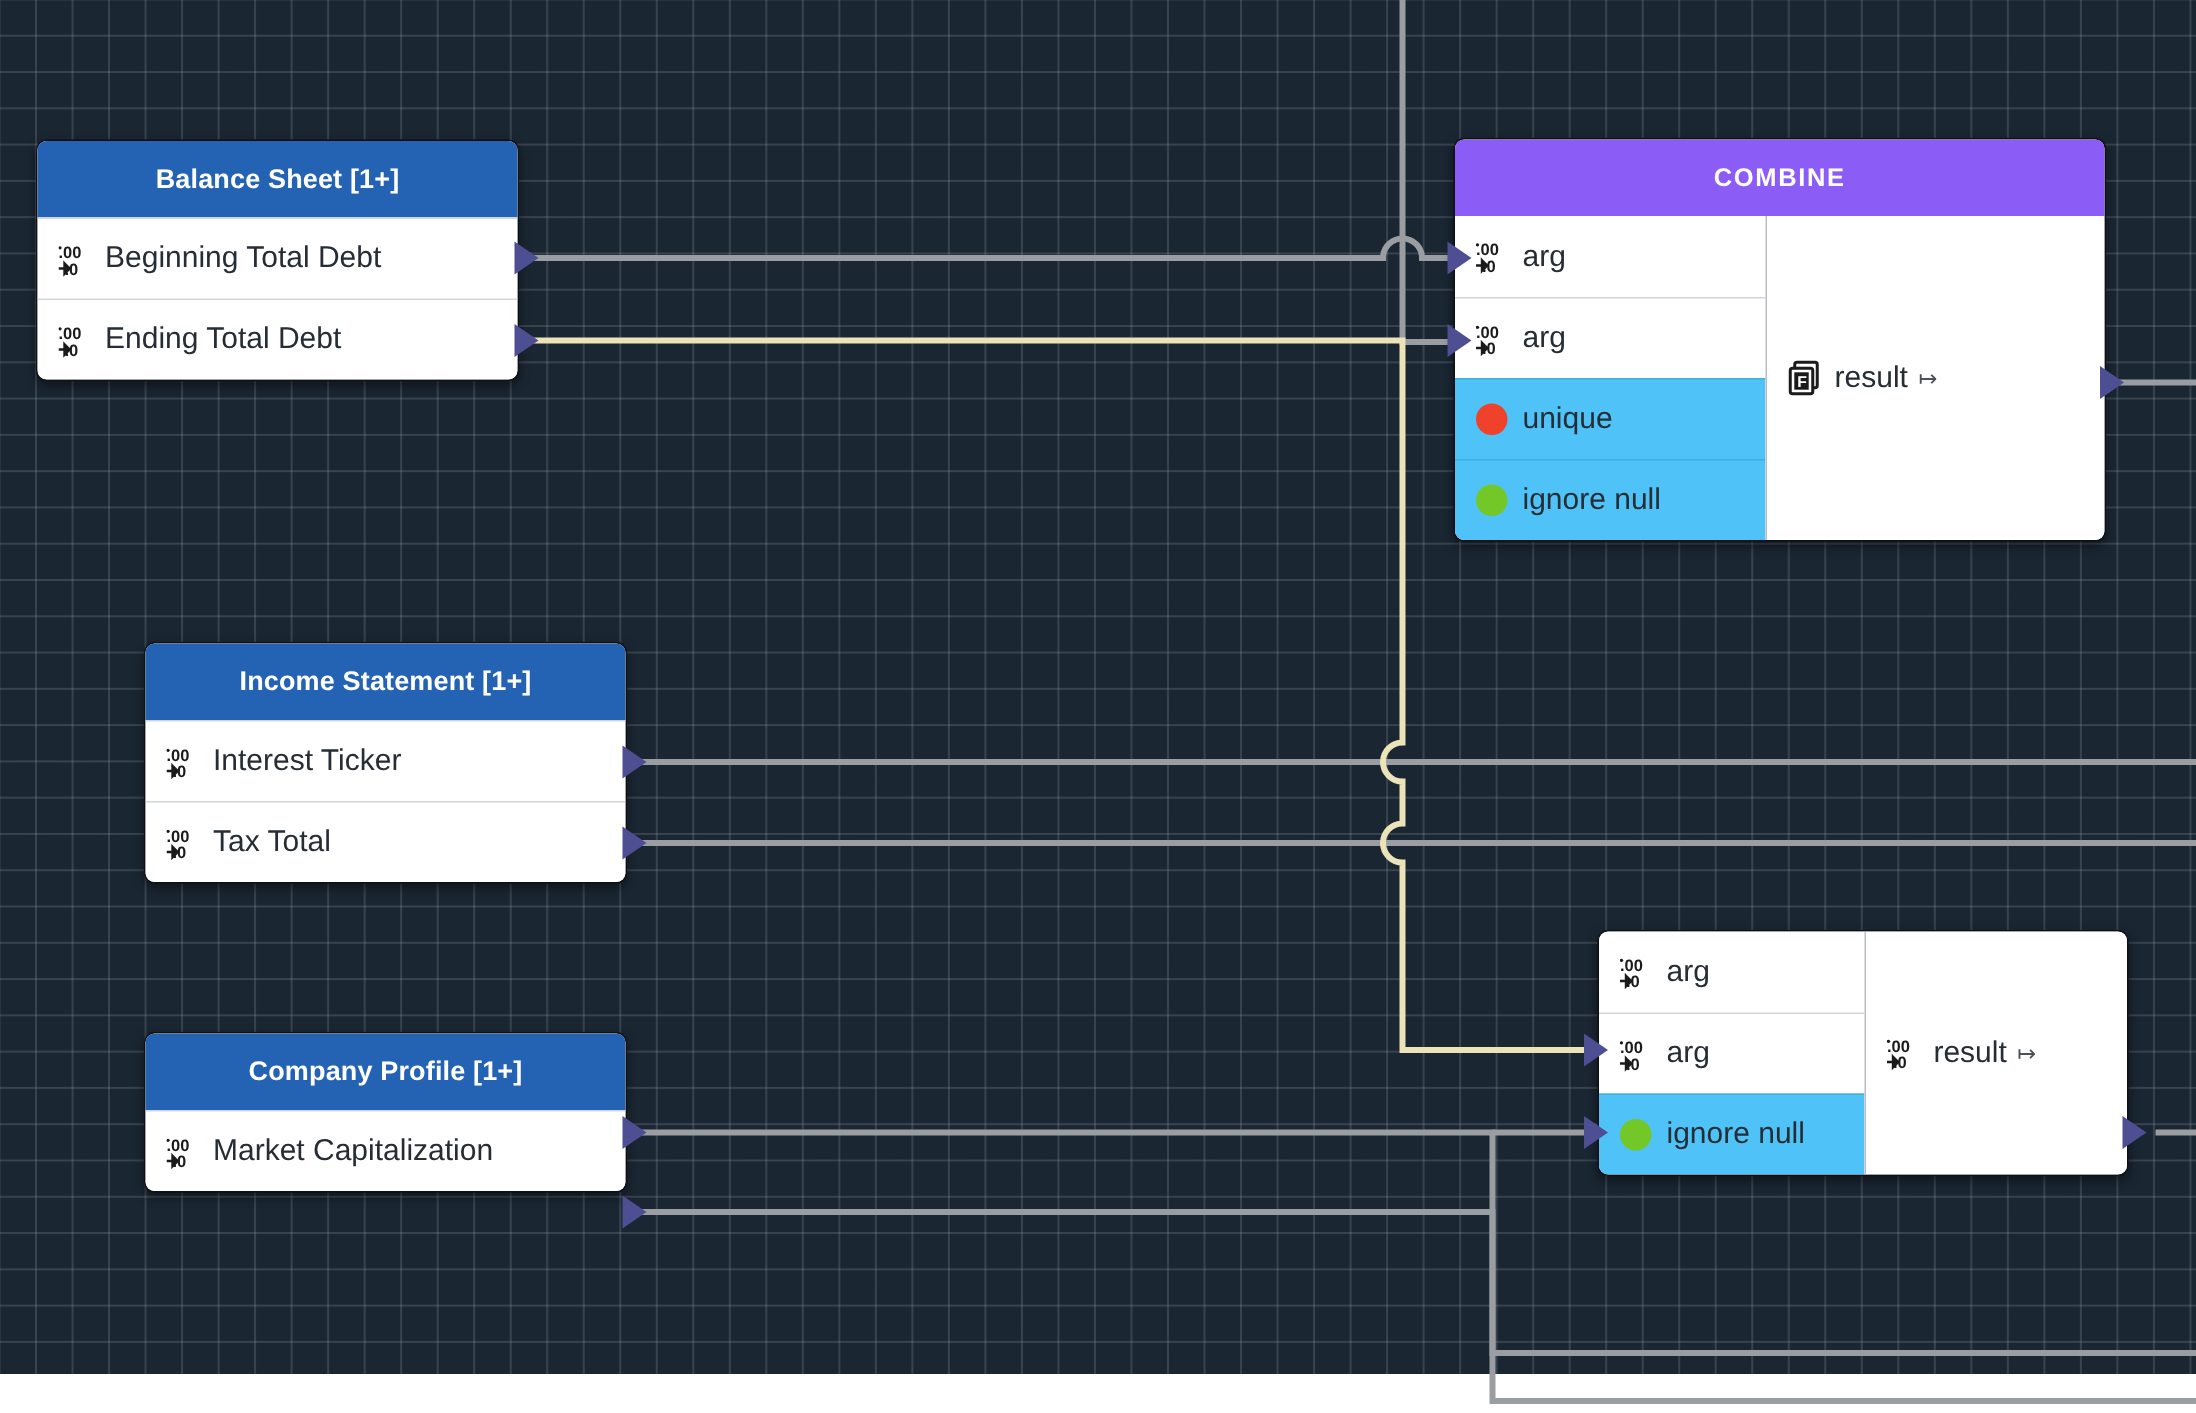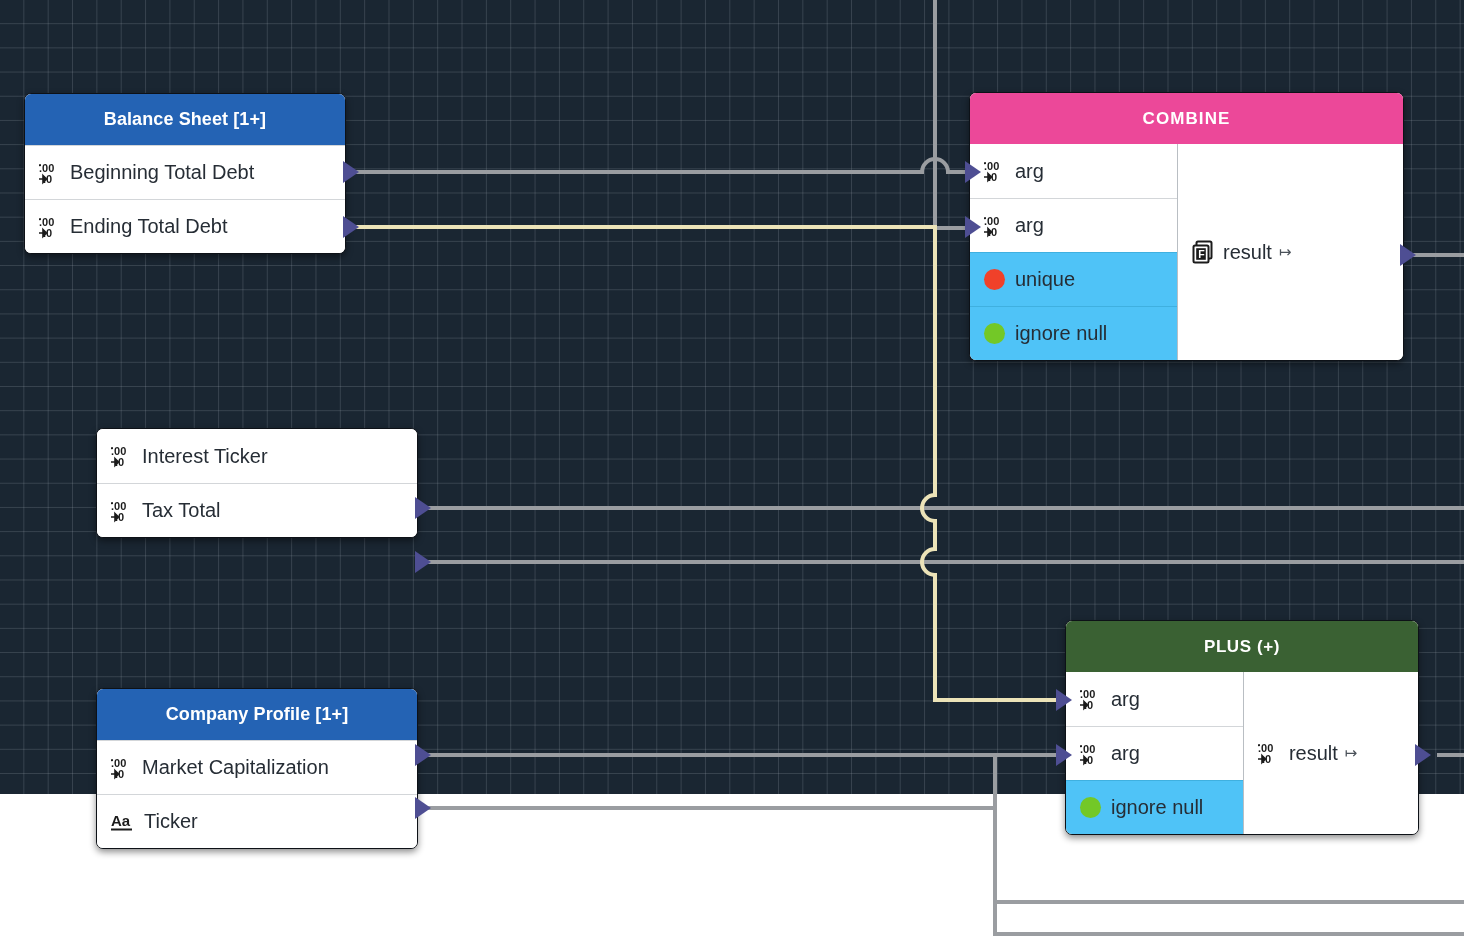--- a/index.html
+++ b/index.html
@@ -6,21 +6,21 @@
   * { box-sizing: border-box; }
   html, body {
     margin: 0; padding: 0;
     width: 1464px; height: 942px;
     overflow: hidden;
     font-family: "Liberation Sans", sans-serif;
   }
   #canvas {
     position: relative;
     width: 1464px;
-    height: 794px;
+    height: 916px;
     background-color: #1a2632;
     background-image:
       linear-gradient(to right, rgba(160,170,180,0.22) 1px, transparent 1px),
       linear-gradient(to bottom, rgba(160,170,180,0.22) 1px, transparent 1px);
     background-size: 24.35px 24.2px;
     background-position: -1px -1px;
   }
   #edges {
     position: absolute;
     left: 0; top: 0;
@@ -40,21 +40,21 @@
   .node-title {
     color: #ffffff;
     font-weight: bold;
     text-align: center;
     letter-spacing: 0.1px;
     display: flex;
     align-items: center;
     justify-content: center;
   }
   .title-source { background: #2463b4; font-size: 18px; }
-  .title-combine { background: #ec4899; font-size: 17px; letter-spacing: 1.1px; text-align: center; }
+  .title-combine { background: #8b5cf6; font-size: 17px; letter-spacing: 1.1px; text-align: center; }
   .title-plus   { background: #3a6133; font-size: 17px; letter-spacing: 0.6px; }
 
   .row {
     display: flex;
     align-items: center;
     padding-left: 14px;
     background: #ffffff;
     color: #262d35;
     font-size: 20px;
     border-top: 1px solid #d3d6d9;
@@ -157,20 +157,21 @@
           <circle cx="1" cy="4.2" r="1.1" fill="#1b1b1b"></circle>
         </svg>
       </span>
       <span class="row-label">Ending Total Debt</span>
     </div>
   </div>
   <div class="port" style="left:343px; top:161px;"></div>
   <div class="port" style="left:343px; top:216px;"></div>
 
   <div class="node" style="left:96px; top:428px; width:322px;">
+    <div class="node-title title-source" style="height:51px;">Income Statement [1+]</div>
     <div class="row" style="height:54px;">
       <span class="icon num-icon">
         <svg viewBox="0 0 22 24" width="22" height="24">
           <text x="0" y="11" font-family="'Liberation Sans',sans-serif" font-size="11" font-weight="bold" fill="#1b1b1b">.00</text>
           <text x="4" y="22" font-family="'Liberation Sans',sans-serif" font-size="11" font-weight="bold" fill="#1b1b1b">.0</text>
           <path d="M0 18 L6 18 M4 14.5 L7.5 18 L4 21.5 Z" stroke="#1b1b1b" stroke-width="1.6" fill="#1b1b1b"></path>
           <circle cx="1" cy="4.2" r="1.1" fill="#1b1b1b"></circle>
         </svg>
       </span>
       <span class="row-label">Interest Ticker</span>
@@ -195,29 +196,20 @@
     <div class="row" style="height:54px;">
       <span class="icon num-icon">
         <svg viewBox="0 0 22 24" width="22" height="24">
           <text x="0" y="11" font-family="'Liberation Sans',sans-serif" font-size="11" font-weight="bold" fill="#1b1b1b">.00</text>
           <text x="4" y="22" font-family="'Liberation Sans',sans-serif" font-size="11" font-weight="bold" fill="#1b1b1b">.0</text>
           <path d="M0 18 L6 18 M4 14.5 L7.5 18 L4 21.5 Z" stroke="#1b1b1b" stroke-width="1.6" fill="#1b1b1b"></path>
           <circle cx="1" cy="4.2" r="1.1" fill="#1b1b1b"></circle>
         </svg>
       </span>
       <span class="row-label">Market Capitalization</span>
-    </div>
-    <div class="row" style="height:54px;">
-      <span class="icon aa-icon">
-        <svg viewBox="0 0 24 22" width="24" height="22">
-          <text x="0" y="15" font-family="'Liberation Sans',sans-serif" font-size="15" font-weight="bold" fill="#1b1b1b">Aa</text>
-          <rect x="0" y="17.5" width="21" height="2" fill="#1b1b1b"></rect>
-        </svg>
-      </span>
-      <span class="row-label">Ticker</span>
     </div>
   </div>
   <div class="port" style="left:415px; top:744px;"></div>
   <div class="port" style="left:415px; top:797px;"></div>
 
   <div class="node" style="left:969px; top:92px; width:435px;">
     <div class="node-title title-combine" style="height:51px;">COMBINE</div>
     <div class="body-split">
       <div class="col-in" style="width:208px;">
         <div class="row" style="height:54px;">
@@ -263,21 +255,20 @@
         <span class="row-label">result</span>
         <span class="arrow-glyph">↦</span>
       </div>
     </div>
   </div>
   <div class="port" style="left:965px; top:161px;"></div>
   <div class="port" style="left:965px; top:216px;"></div>
   <div class="port" style="left:1400px; top:244px;"></div>
 
   <div class="node" style="left:1065px; top:620px; width:354px;">
-    <div class="node-title title-plus" style="height:51px;">PLUS (+)</div>
     <div class="body-split">
       <div class="col-in" style="width:178px;">
         <div class="row" style="height:54px;">
           <span class="icon num-icon">
             <svg viewBox="0 0 22 24" width="22" height="24">
               <text x="0" y="11" font-family="'Liberation Sans',sans-serif" font-size="11" font-weight="bold" fill="#1b1b1b">.00</text>
               <text x="4" y="22" font-family="'Liberation Sans',sans-serif" font-size="11" font-weight="bold" fill="#1b1b1b">.0</text>
               <path d="M0 18 L6 18 M4 14.5 L7.5 18 L4 21.5 Z" stroke="#1b1b1b" stroke-width="1.6" fill="#1b1b1b"></path>
               <circle cx="1" cy="4.2" r="1.1" fill="#1b1b1b"></circle>
             </svg>

